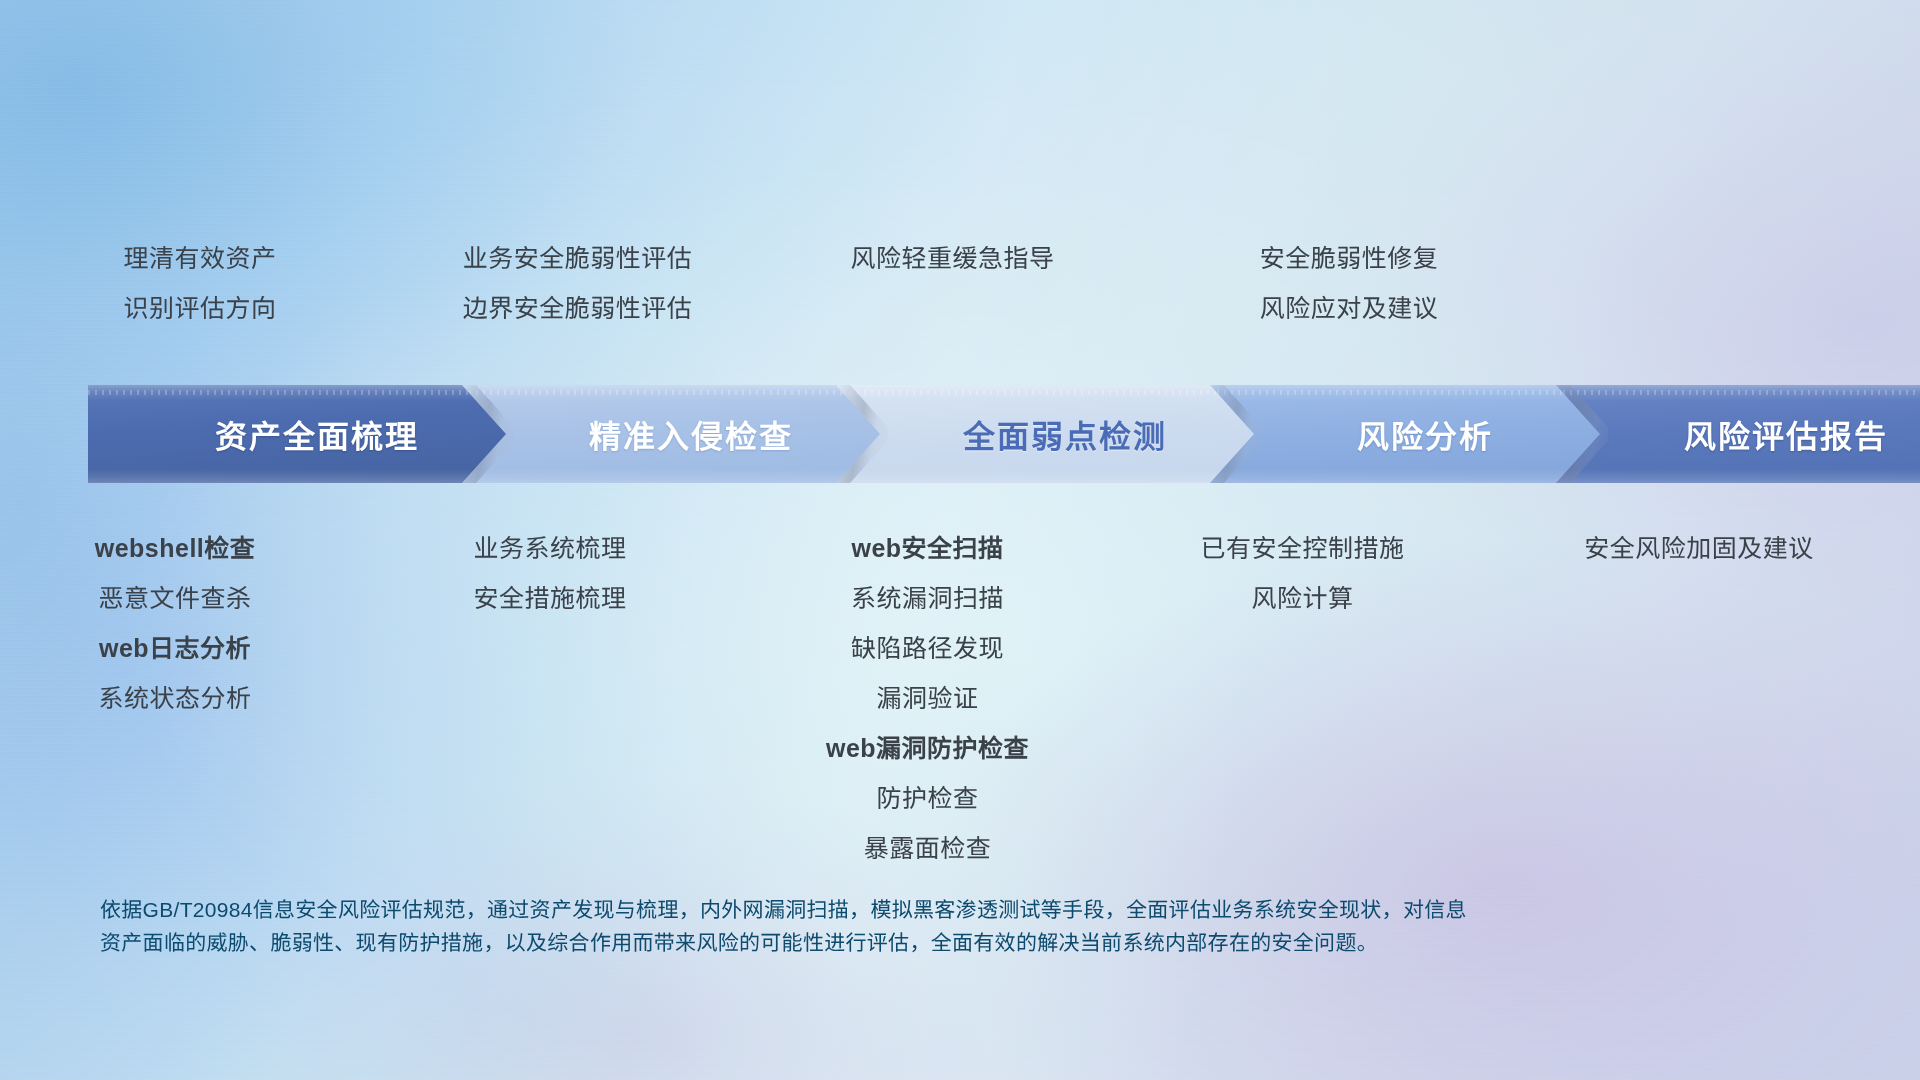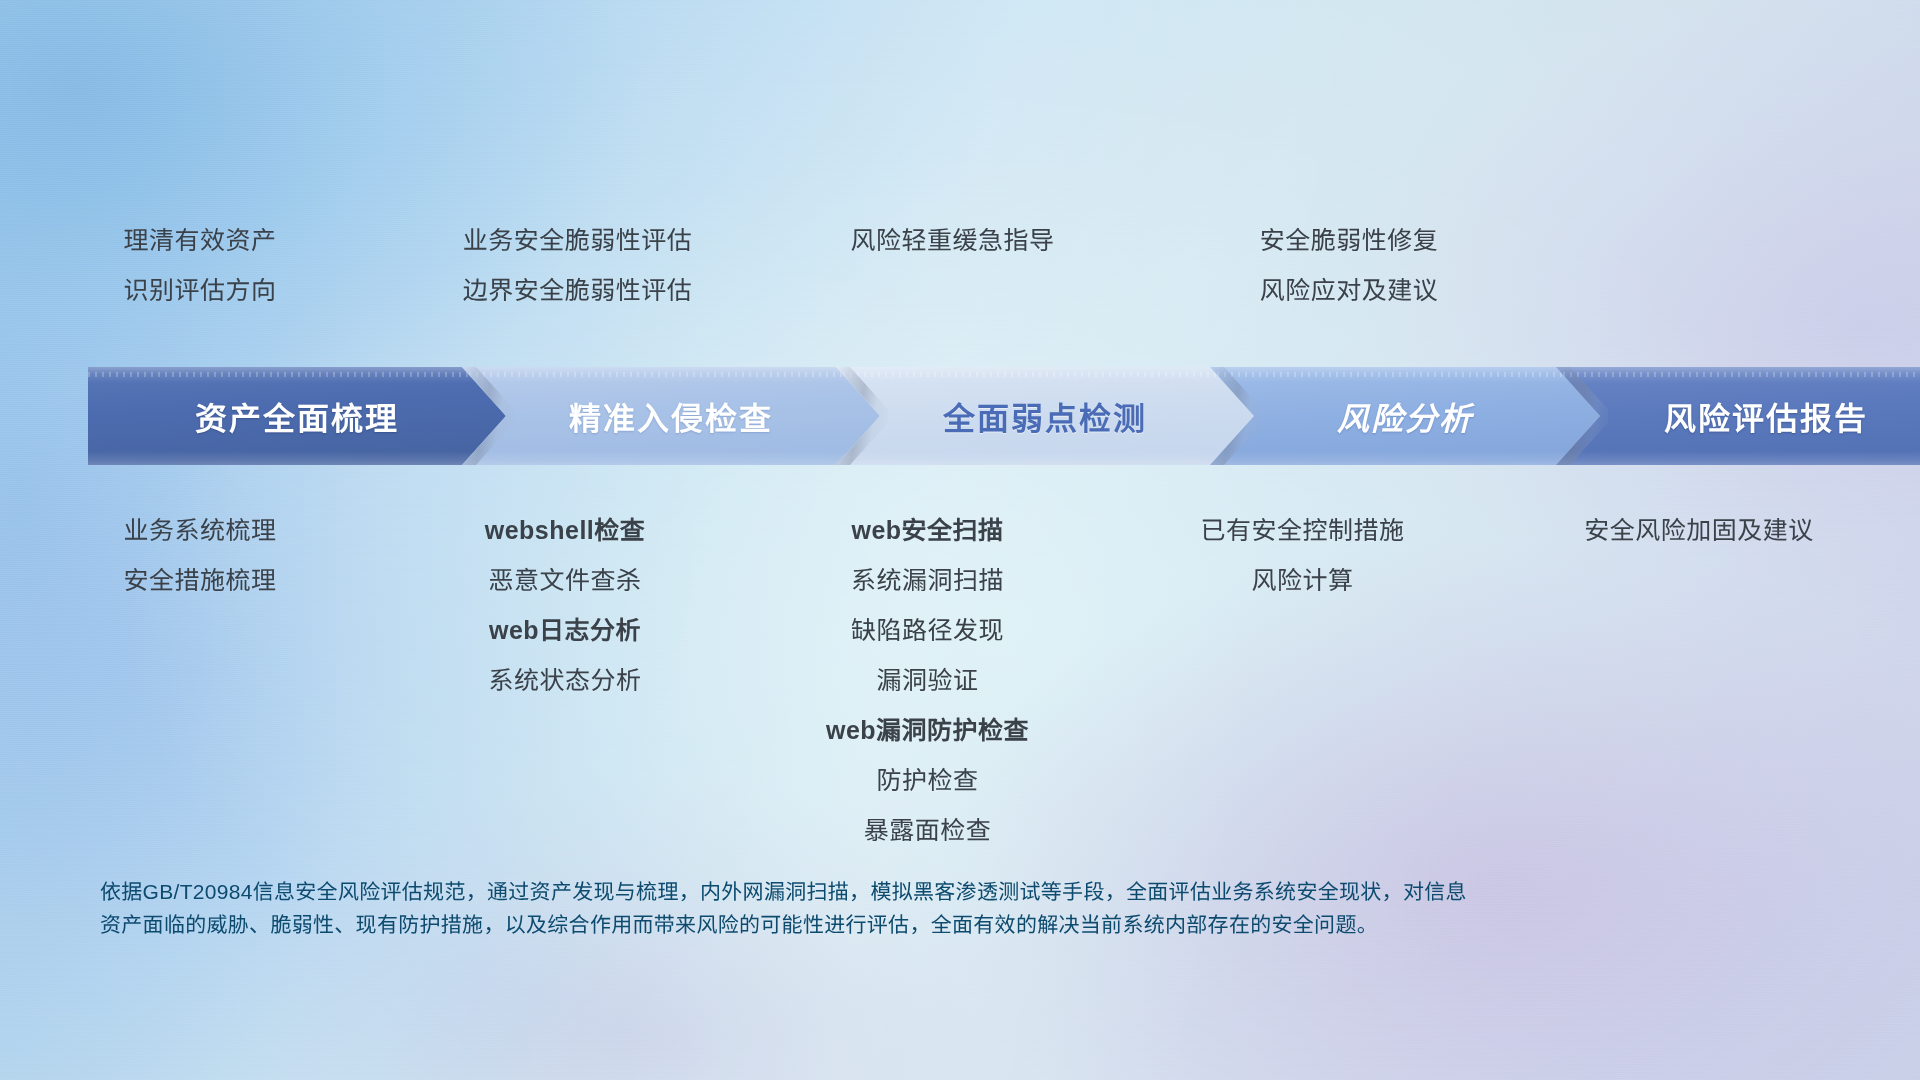--- a/index.html
+++ b/index.html
@@ -97,20 +97,21 @@
     background-image:
       repeating-linear-gradient(0deg, rgba(255,255,255,.16) 0 1px, rgba(0,0,0,0) 1px 2px),
       repeating-linear-gradient(90deg, rgba(255,255,255,.10) 0 1px, rgba(0,0,0,0) 1px 2px);
   }
 
   
   #content {
     position: absolute;
     inset: 0;
     z-index: 2;
+    margin-top: 18px;
   }
 
   
   #top-row, #bottom-row {
     position: absolute;
     left: 0;
     width: 1920px;
     display: flex;
   }
   #top-row { top: 215px; align-items: flex-start; }
@@ -152,20 +153,21 @@
     position: absolute;
     top: 0;
     height: 98px;
     display: flex;
     align-items: center;
     justify-content: center;
     font-size: 32px;
     font-weight: 700;
     letter-spacing: 2px;
     white-space: nowrap;
+    padding-left: 20px;
   }
   .chev .lbl { position: relative; z-index: 3; }
 
   
   .shape-start {
     clip-path: polygon(0 0, calc(100% - 44px) 0, 100% 50%, calc(100% - 44px) 100%, 0 100%);
   }
   .shape-mid {
     clip-path: polygon(0 0, calc(100% - 44px) 0, 100% 50%, calc(100% - 44px) 100%,
                        0 100%, 44px 50%);
@@ -306,43 +308,43 @@
     <div class="chev c-2 shape-mid" style="left:374px; width:418px;">
       <span class="lbl">精准入侵检查</span>
     </div>
     <div class="notch-shadow" style="left:374px;"></div>
 
     <div class="chev c-3 shape-mid" style="left:748px; width:418px;">
       <span class="lbl">全面弱点检测</span>
     </div>
     <div class="notch-shadow" style="left:748px;"></div>
 
-    <div class="chev c-4 shape-mid" style="left:1122px; width:390px;font-style:italic;">
+    <div class="chev c-4 shape-mid" style="left:1122px; width:390px;">
       <span class="lbl">风险分析</span>
     </div>
     <div class="notch-shadow" style="left:1122px;"></div>
 
     <div class="chev c-5 shape-mid" style="left:1468px; width:420px;">
       <span class="lbl">风险评估报告</span>
     </div>
     <div class="notch-shadow" style="left:1468px;"></div>
   </div>
 
   <div id="bottom-row">
-
-    <div class="col c1">
-      <span class="itm">业务系统梳理</span>
-      <span class="itm">安全措施梳理</span>
-    </div>
 
     <div class="col c2">
       <span class="itm strong">webshell检查</span>
       <span class="itm">恶意文件查杀</span>
       <span class="itm strong">web日志分析</span>
       <span class="itm">系统状态分析</span>
+    </div>
+
+    <div class="col c1">
+      <span class="itm">业务系统梳理</span>
+      <span class="itm">安全措施梳理</span>
     </div>
 
     <div class="col c3">
       <span class="itm strong">web安全扫描</span>
       <span class="itm">系统漏洞扫描</span>
       <span class="itm">缺陷路径发现</span>
       <span class="itm">漏洞验证</span>
       <span class="itm strong">web漏洞防护检查</span>
       <span class="itm">防护检查</span>
       <span class="itm">暴露面检查</span>

